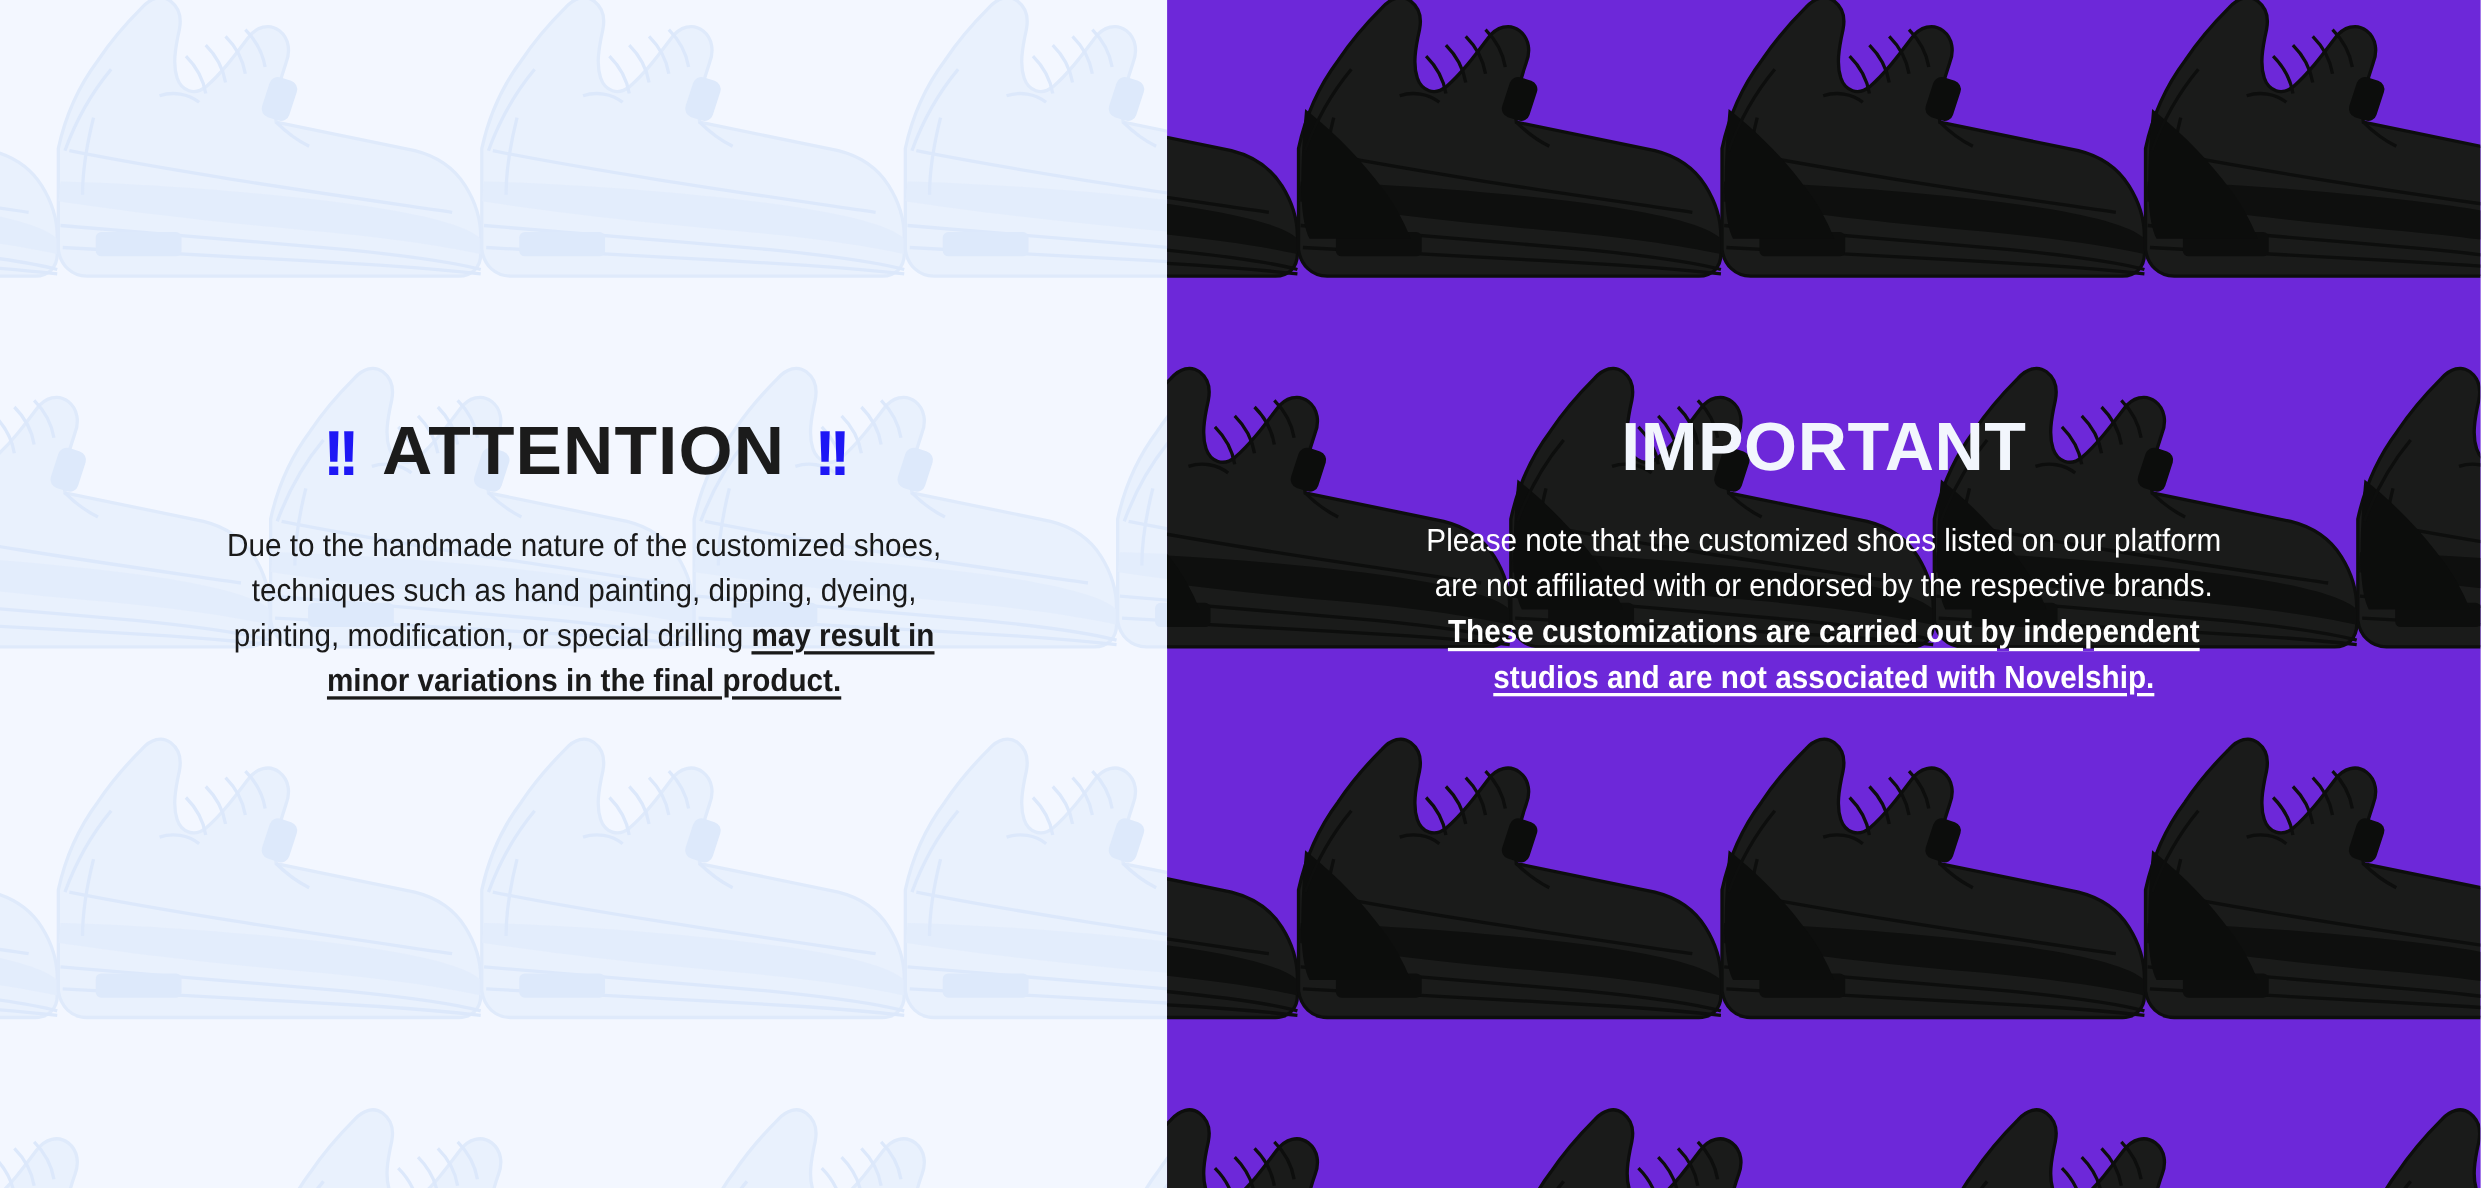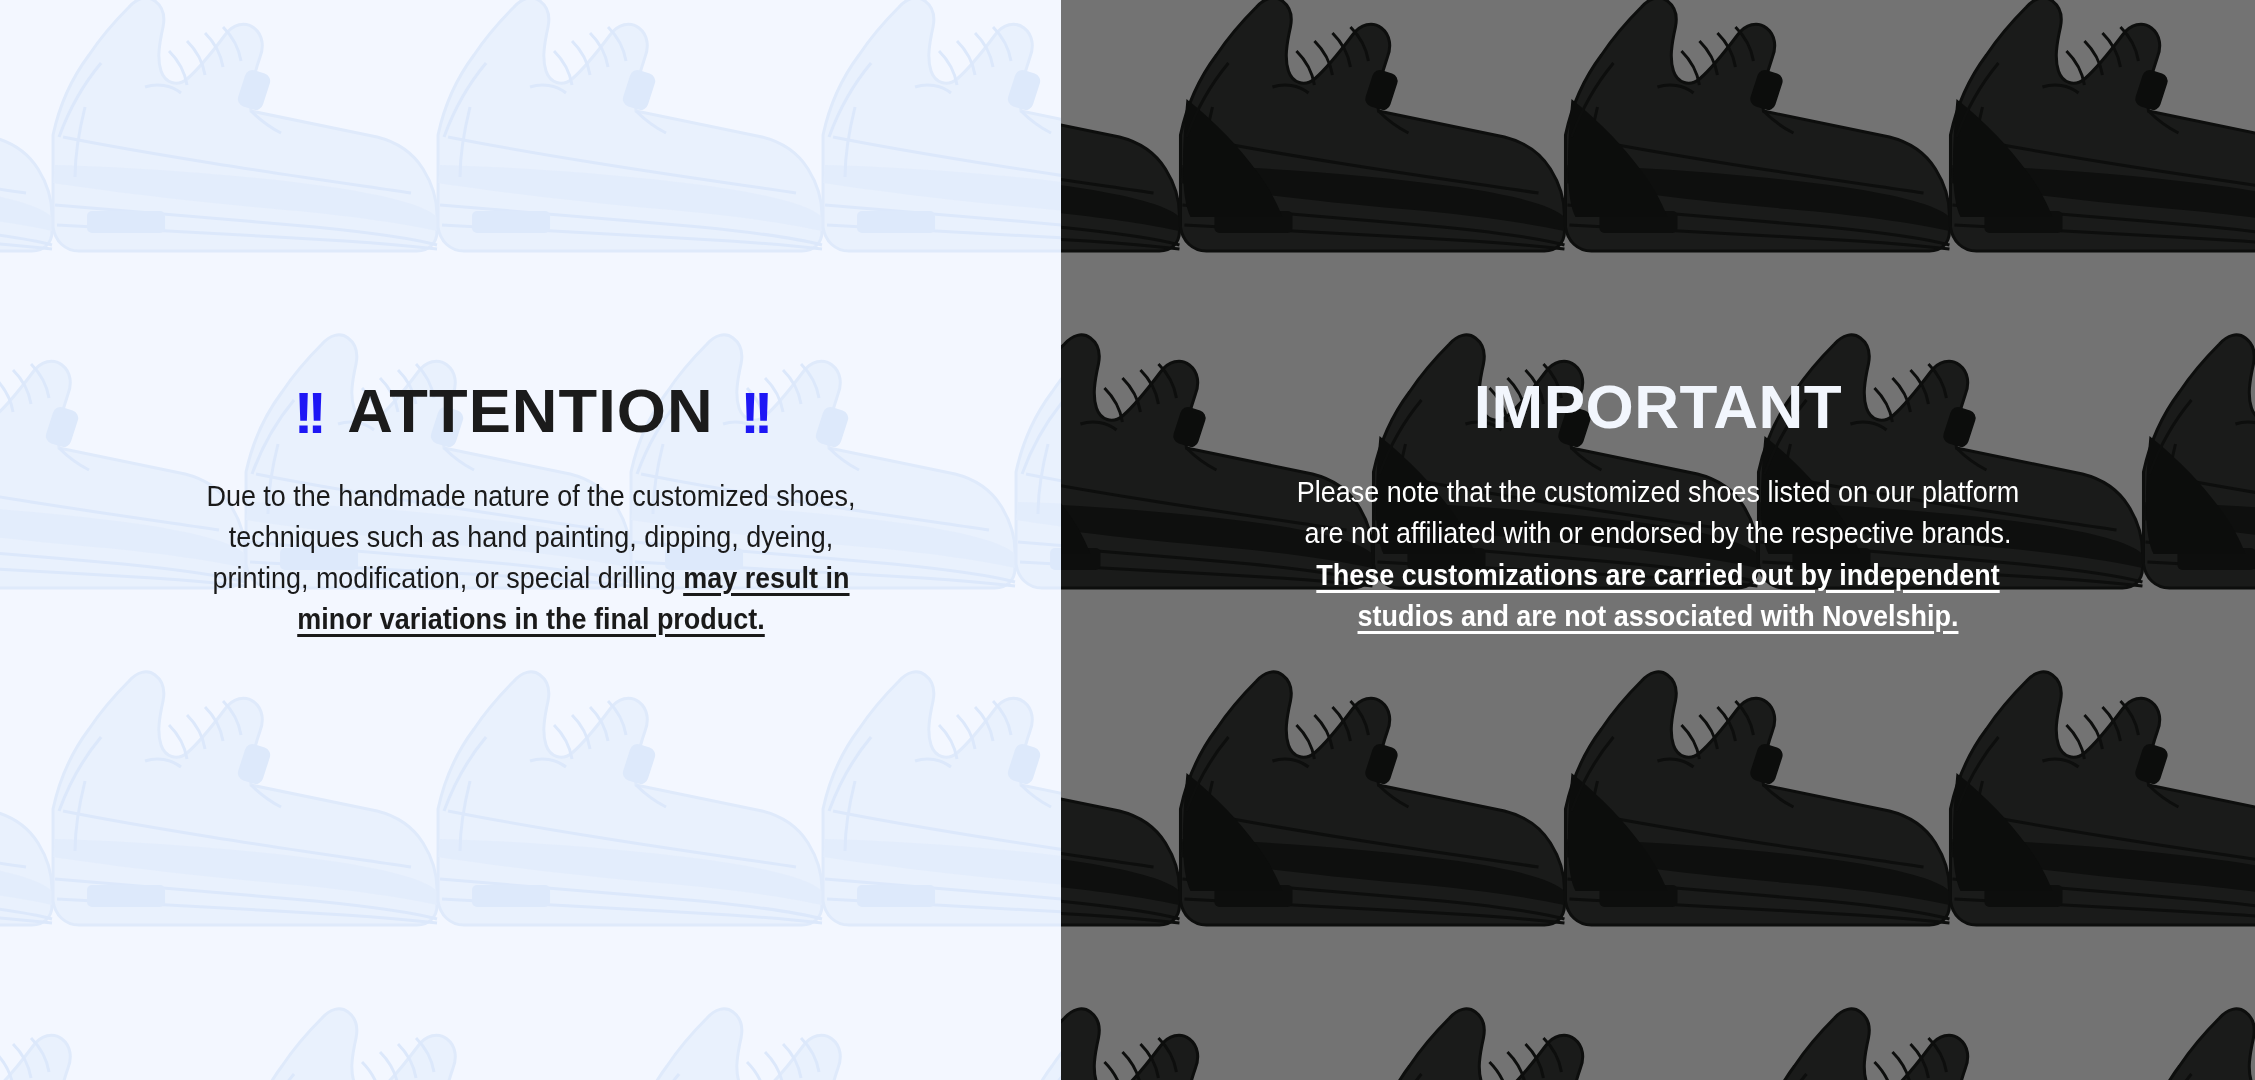--- a/index.html
+++ b/index.html
@@ -22,21 +22,21 @@
   .panel {
     position:relative;
     height:1080px;
     overflow:hidden;
     display:flex;
     align-items:center;
     justify-content:center;
   }
 
   .panel-left  { width:1126px; background:#F3F7FF; }
-  .panel-right { width:1267px; background:#737373; }
+  .panel-right { width:1267px; background:#6d28d9; }
 
   
   .pattern {
     position:absolute;
     inset:-200px -200px -200px -200px;
     pointer-events:none;
   }
   .pattern svg { display:block; width:100%; height:100%; }
 
   

